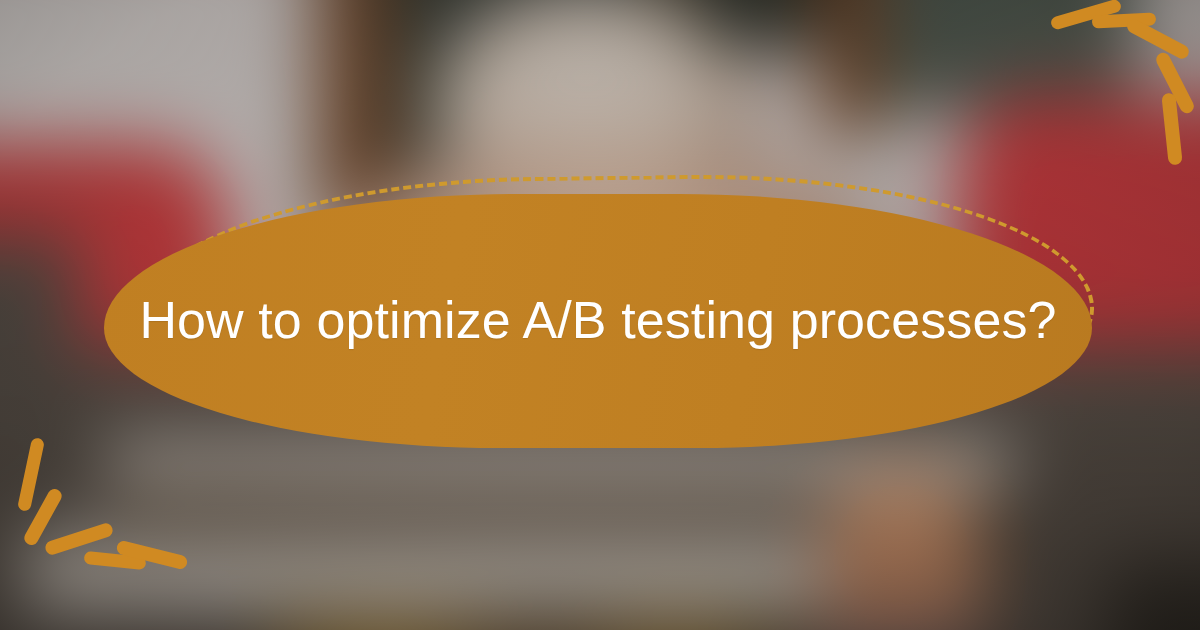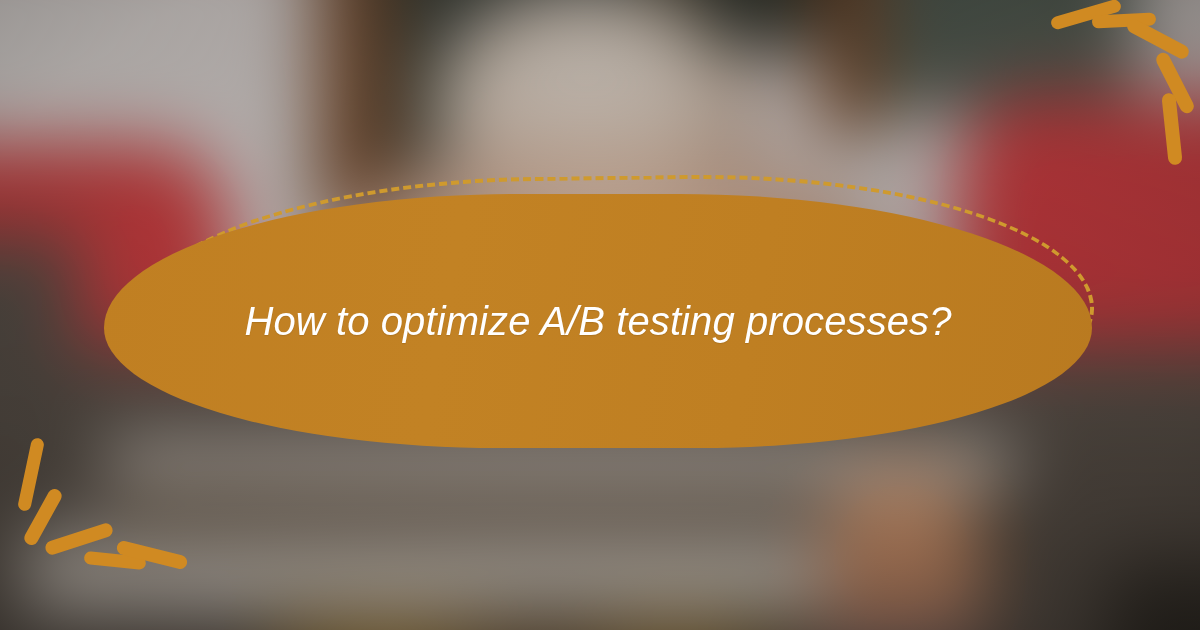--- a/index.html
+++ b/index.html
@@ -186,29 +186,28 @@
     width: 988px;
     height: 254px;
     background: linear-gradient(100deg, #c07f22 0%, #c28224 35%, #bf7f22 65%, #b97a20 100%);
     border-radius: 46% 46% 44% 44% / 58% 58% 52% 52%;
     display: flex;
     align-items: center;
     justify-content: center;
   }
   .card-title {
     color: #ffffff;
-    font-size: 40px;
+    font-size: 52px;
     line-height: 1.15;
     font-weight: 400;
     letter-spacing: 0.1px;
     text-align: center;
     padding: 0 60px;
     white-space: nowrap;
     text-shadow: 0 1px 1px rgba(90,55,10,0.18);
-    font-style: italic;
   }
 </style>
 </head>
 <body>
 
 <div id="stage">
 
   <div class="bg-root">
     <div class="bg-canvas">
       <div class="bg-layer bg-wall"></div>

